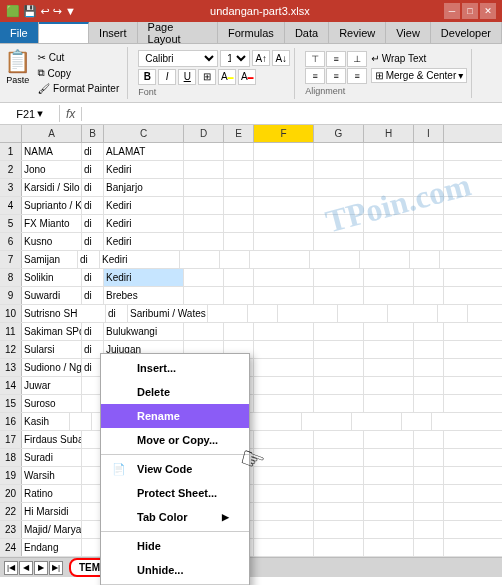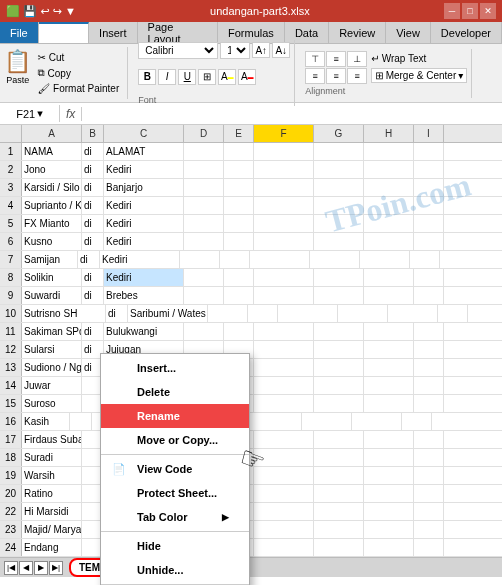--- a/index.html
+++ b/index.html
@@ -83,21 +83,21 @@
       align-items: center;
       gap: 3px;
       cursor: pointer;
       font-size: 10px;
       padding: 1px 2px;
       white-space: nowrap;
     }
     .font-group {
       display: flex;
       flex-direction: column;
-      gap: 10px;
+      gap: 2px;
       padding: 2px 4px;
       border-right: 1px solid #ccc;
     }
     .font-row {
       display: flex;
       align-items: center;
       gap: 2px;
     }
     .font-select {
       border: 1px solid #ccc;
@@ -286,21 +286,21 @@
       display: flex;
       align-items: center;
       padding: 4px 20px 4px 30px;
       font-size: 11px;
       cursor: pointer;
       position: relative;
       gap: 6px;
       font-weight: bold;
     }
     .context-menu-item.highlighted-item {
-      background: #ef4444;
+      background: #8b5cf6;
       color: white;
     }
     .context-menu-item.has-icon {
       padding-left: 10px;
     }
     .context-menu-icon {
       width: 16px;
       height: 16px;
       margin-right: 4px;
       display: flex;

